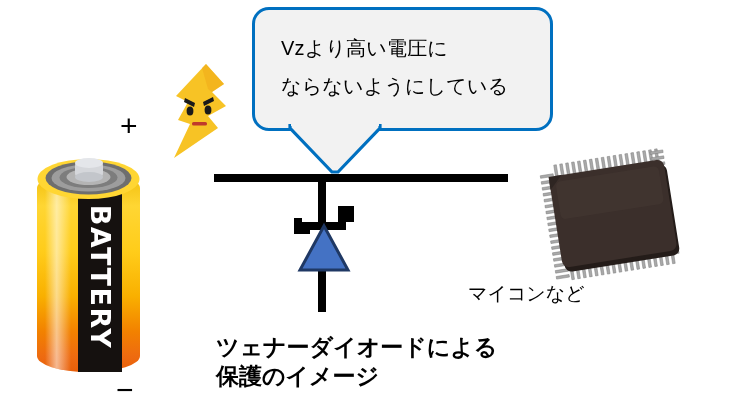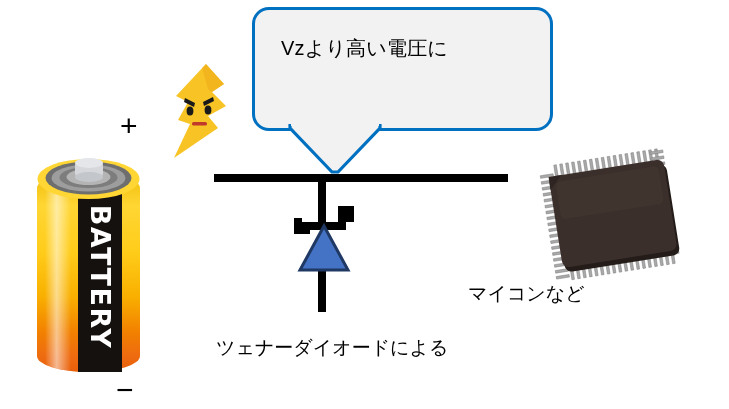--- a/index.html
+++ b/index.html
@@ -191,43 +191,45 @@
     line-height: 30px;
     color: #000000;
     font-family: "Liberation Sans", sans-serif;
   }
   .caption-zener {
     position: absolute;
     left: 216px;
     top: 333px;
     width: 280px;
     color: #000000;
-    font-size: 19px;
+    font-size: 23px;
     line-height: 29px;
     white-space: nowrap;
+    font-weight: bold;
   }
   .caption-mcu {
     position: absolute;
     left: 468px;
     top: 281px;
     color: #000000;
     font-size: 19px;
     line-height: 26px;
     white-space: nowrap;
     text-align: right;
   }
 </style>
 </head>
 <body>
 
 <div id="stage">
 
   <div class="bubble">
     <div class="bubble-text">
       <div>Vzより高い電圧に</div>
+      <div>ならないようにしている</div>
     </div>
   </div>
 
   <svg class="bubble-tail-svg" viewBox="0 0 116 52">
 
     <path d="M 2 0 L 2 4 L 44 48 L 50 48 L 92 4 L 92 0" fill="#F2F2F2" stroke="#0070C0" stroke-width="3.2" stroke-linejoin="miter"></path>
     <rect x="3" y="-4" width="88" height="6" fill="#F2F2F2"></rect>
   </svg>
 
   <div class="wire-h"></div>
@@ -236,20 +238,21 @@
 
   <svg class="zener-svg" viewBox="0 0 76 80">
 
     <path d="M 12 22 L 12 34 L 20 34 L 20 30 L 56 30 L 56 14 L 64 14 L 64 26" fill="none" stroke="#000000" stroke-width="8" stroke-linejoin="miter"></path>
 
     <path d="M 38 30 L 62 74 L 14 74 Z" fill="#4472C4" stroke="#1F3864" stroke-width="3" stroke-linejoin="miter"></path>
   </svg>
 
   <div class="caption-zener">
     <div>ツェナーダイオードによる</div>
+    <div>保護のイメージ</div>
   </div>
 
   <div class="battery">
     <div class="batt-body"></div>
     <div class="batt-band">
       <span class="batt-band-label">BATTERY</span>
     </div>
     <svg class="batt-top" viewBox="0 0 103 42">
       <ellipse cx="51.5" cy="21" rx="51" ry="20" fill="#FFD633"></ellipse>
       <ellipse cx="51.5" cy="20" rx="43" ry="16.5" fill="#6E6E6E"></ellipse>

